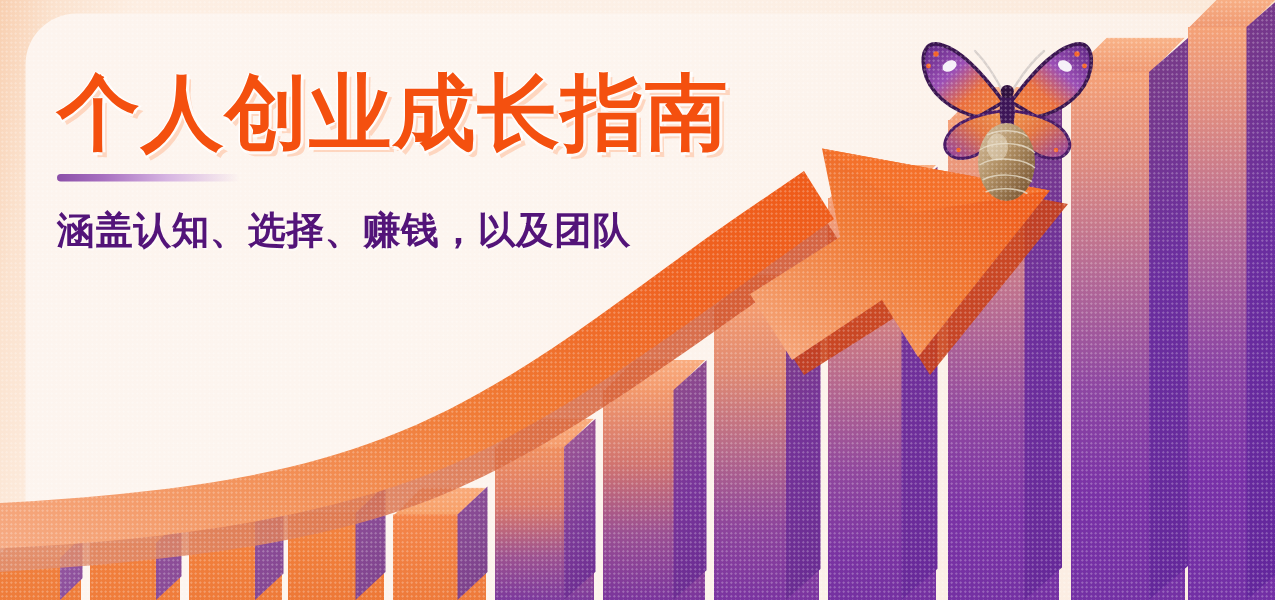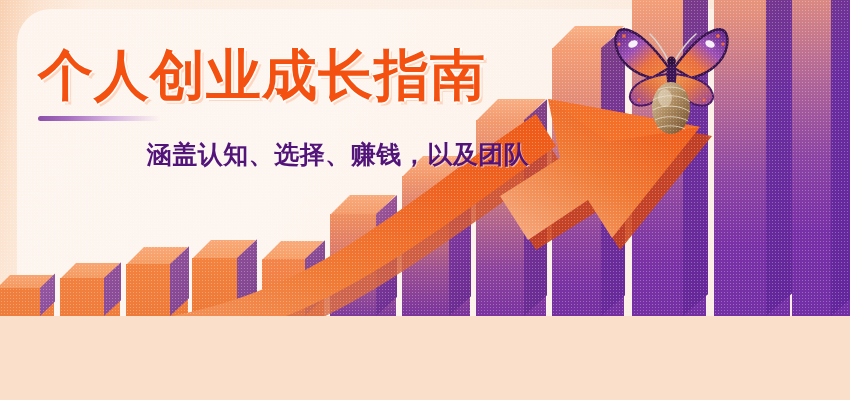--- a/index.html
+++ b/index.html
@@ -3,21 +3,21 @@
 <meta charset="utf-8">
 <style>
   * { margin:0; padding:0; box-sizing:border-box; }
   html,body { width:850px; height:400px; overflow:hidden; }
   body {
     font-family:"Liberation Sans", sans-serif;
     background:#fae0cb;
   }
   #banner {
     position:relative;
-    width:850px; height:316px;
+    width:850px; height:400px;
     overflow:hidden;
     background:linear-gradient(100deg,#f8cfb0 0%, #fbe2ce 4%, #fdeee2 10%, #fcf0e6 50%, #fbe8d8 88%, #f8d5bb 100%);
   }
   
   #card {
     position:absolute;
     left:17px; top:9px; right:17px; bottom:-40px;
     border-radius:34px;
     background:linear-gradient(120deg,#fdf4ee 0%,#fdf5ef 35%,#fcf2ea 65%,#fbeade 100%);
   }
@@ -73,21 +73,21 @@
   }
   #subtitle {
     margin-top:16px;
     font-size:25px;
     font-weight:bold;
     line-height:1.42;
     color:#531479;
     letter-spacing:.5px;
     text-shadow:1px 1px 0 rgba(255,255,255,.55);
   }
-  #subtitle .ln { display:block; white-space:nowrap;text-align:center; }
+  #subtitle .ln { display:block; white-space:nowrap; }
 </style>
 </head>
 <body>
 
 <div id="banner">
 
   <div id="card"></div>
 
   <div id="chart">
 

